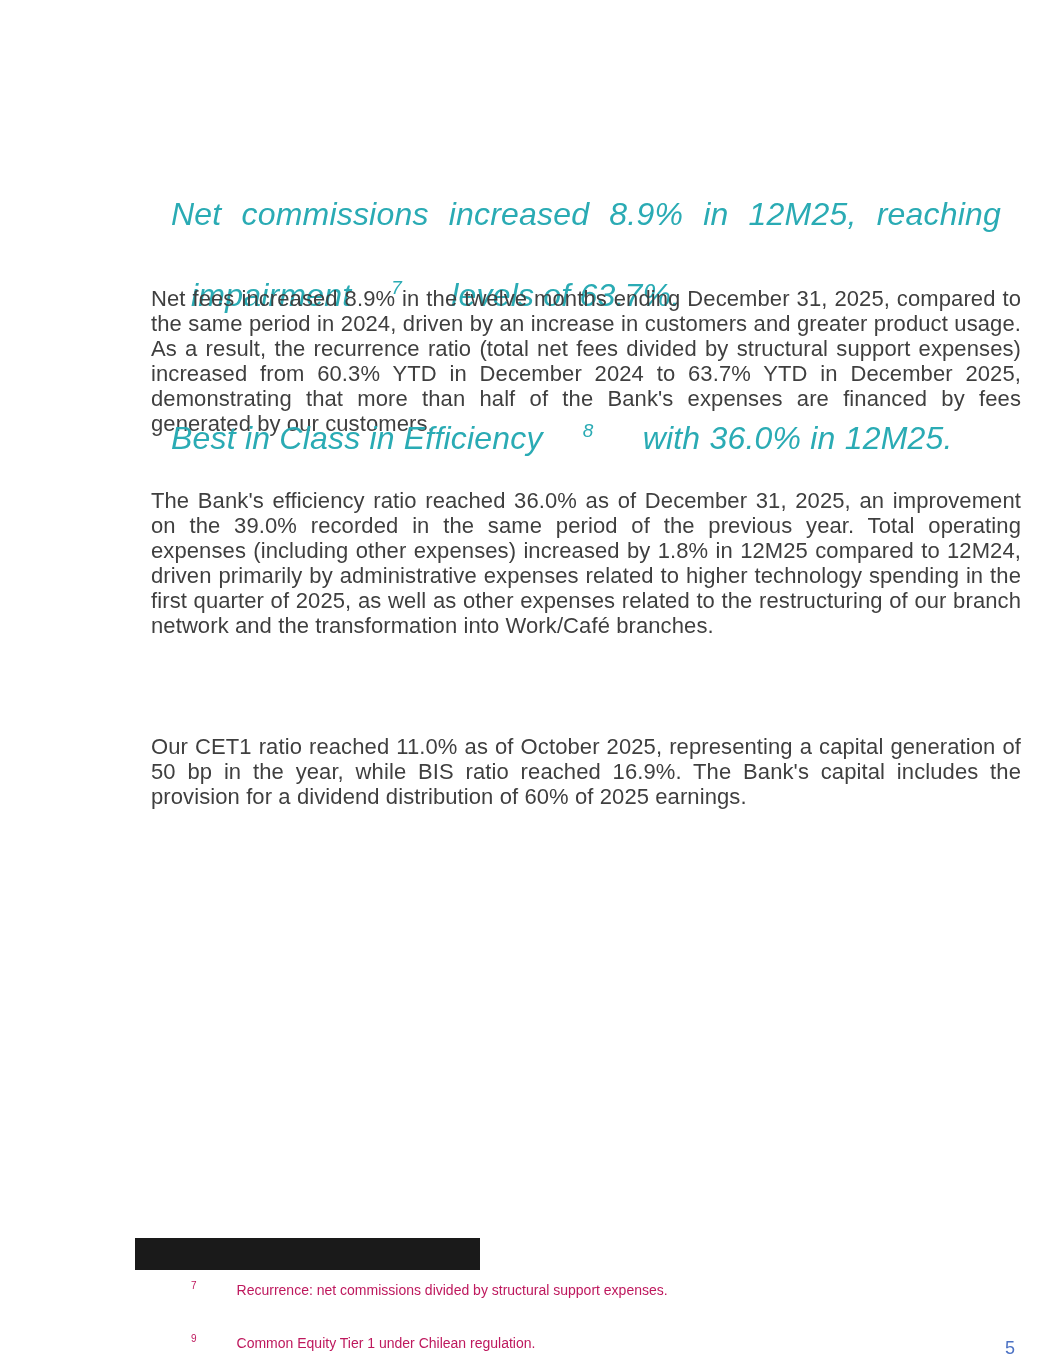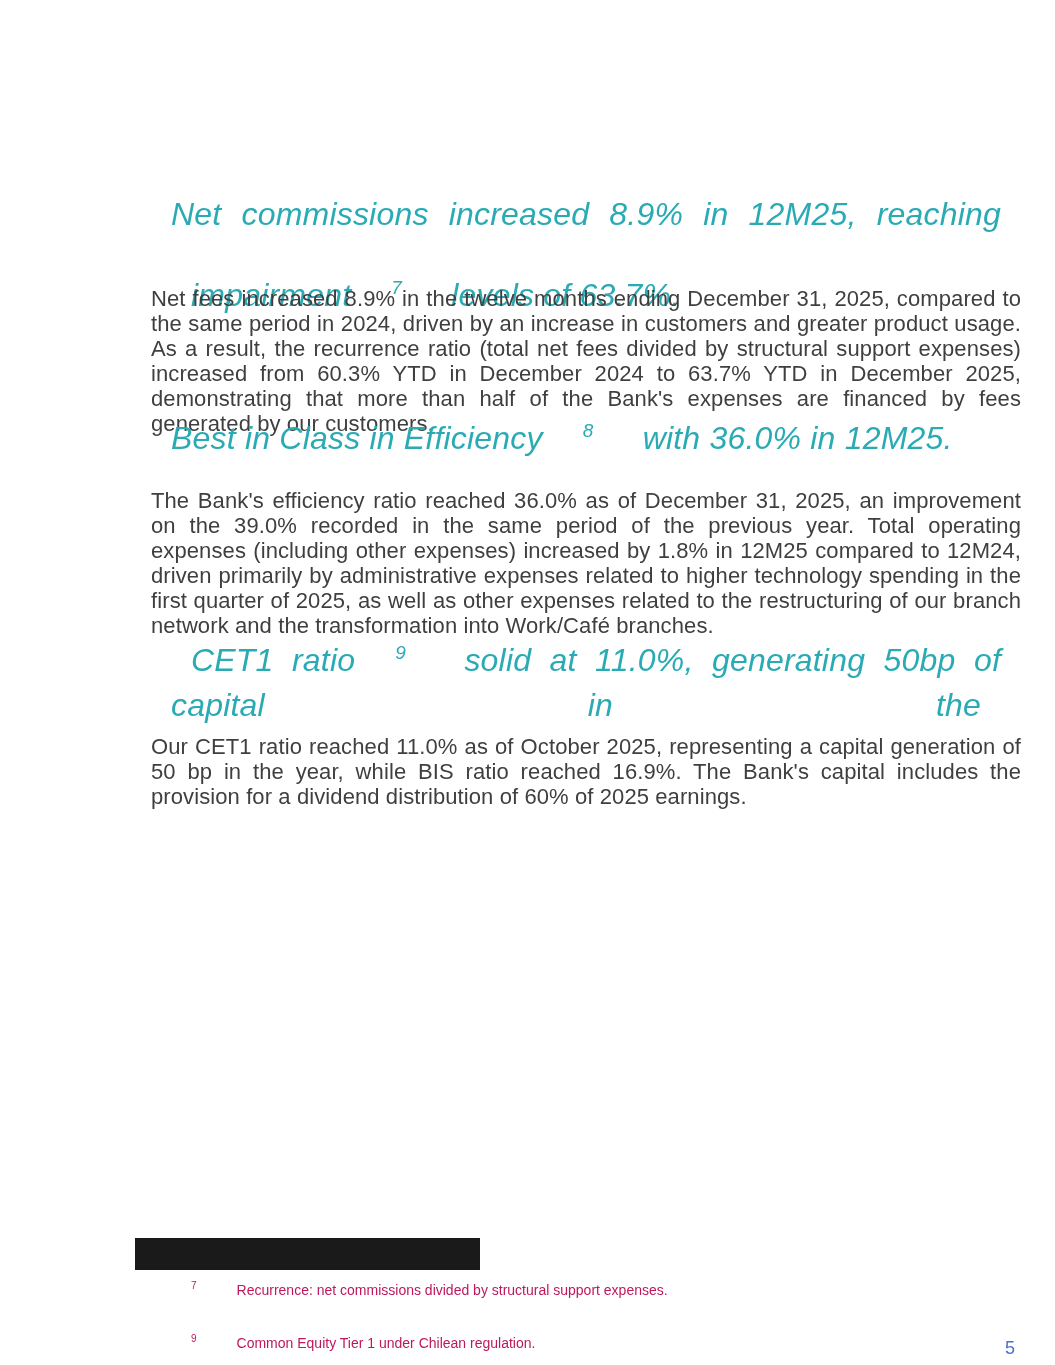--- a/index.html
+++ b/index.html
@@ -91,21 +91,20 @@
     <div class="hline"><span>impairment</span><sup>7</sup><span> levels of 63.7%.</span></div>
   </div>
 
   <p class="block para p-commissions">Net fees increased 8.9% in the twelve months ending December 31, 2025, compared to the same period in 2024, driven by an increase in customers and greater product usage. As a result, the recurrence ratio (total net fees divided by structural support expenses) increased from 60.3% YTD in December 2024 to 63.7% YTD in December 2025, demonstrating that more than half of the Bank's expenses are financed by fees generated by our customers.</p>
 
   <div class="block heading h-efficiency"><span>Best in Class in Efficiency</span><sup>8</sup><span> with 36.0% in 12M25.</span></div>
 
   <p class="block para p-efficiency">The Bank's efficiency ratio reached 36.0% as of December 31, 2025, an improvement on the 39.0% recorded in the same period of the previous year. Total operating expenses (including other expenses) increased by 1.8% in 12M25 compared to 12M24, driven primarily by administrative expenses related to higher technology spending in the first quarter of 2025, as well as other expenses related to the restructuring of our branch network and the transformation into Work/Café branches.</p>
 
   <div class="block heading italic h-cet1">
-    <div class="hline justify-full"><span>CET1 ratio</span><sup>9</sup><span> solid at 11.0%, generating 50bp of capital in the</span></div>
   </div>
 
   <p class="block para p-cet1">Our CET1 ratio reached 11.0% as of October 2025, representing a capital generation of 50 bp in the year, while BIS ratio reached 16.9%. The Bank's capital includes the provision for a dividend distribution of 60% of 2025 earnings.</p>
 
   <div class="footnote-rule"></div>
 
   <div class="footnotes">
     <div><sup>7</sup><span>Recurrence: net commissions divided by structural support expenses.</span></div>
     <div><sup>9</sup><span>Common Equity Tier 1 under Chilean regulation.</span></div>
   </div>

